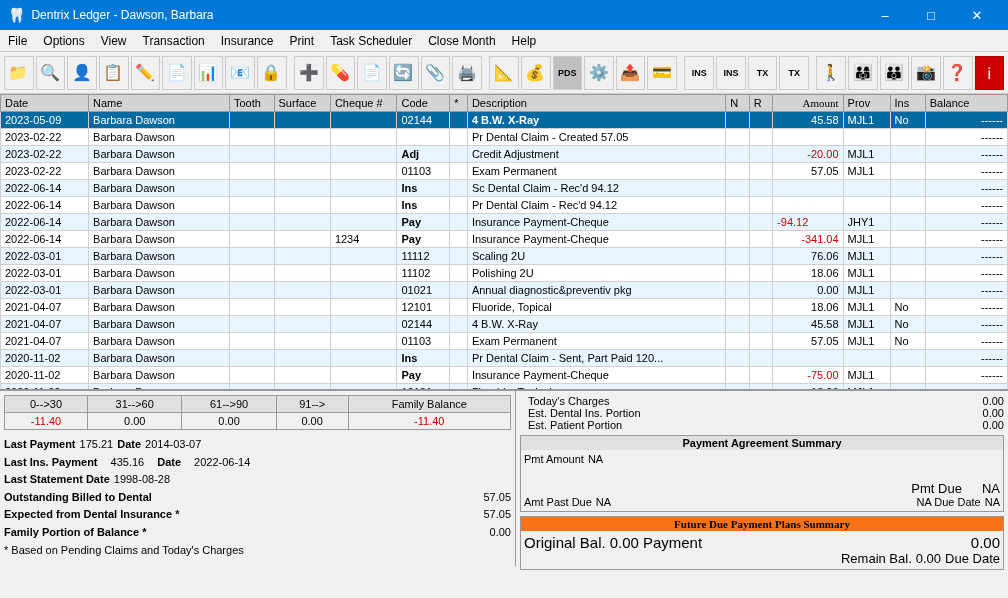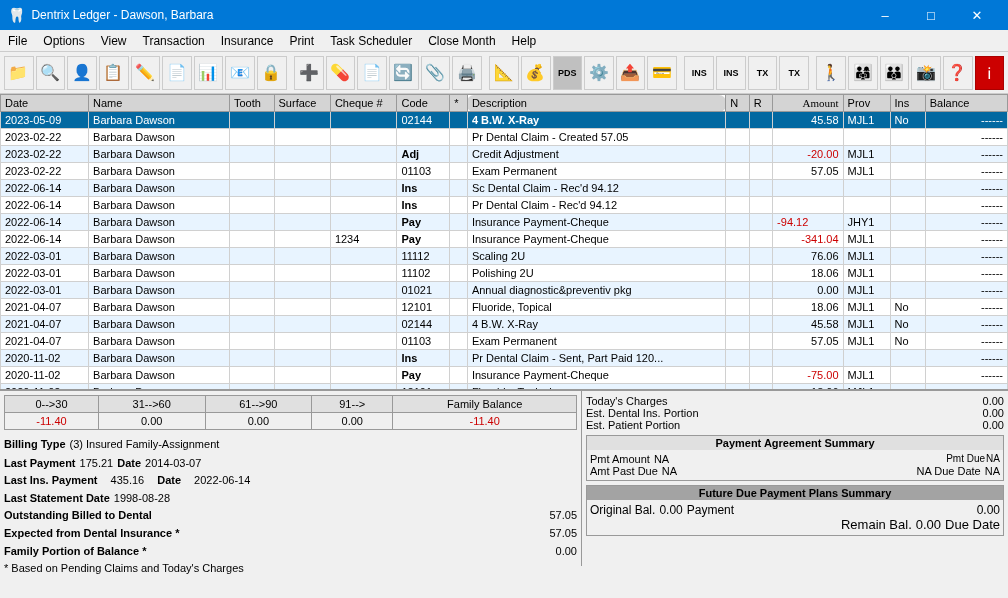--- a/index.html
+++ b/index.html
@@ -21,37 +21,37 @@
     .toolbar-sep { width: 4px; height: 34px; }
     
     
     .table-container { background: white; overflow: auto; }
     .ledger-table { width: 100%; border-collapse: collapse; font-size: 11px; }
     .ledger-table th { background: #d4d4d4; border: 1px solid #999; padding: 2px 4px; text-align: left; font-weight: normal; white-space: nowrap; position: sticky; top: 0; z-index: 1; }
     .ledger-table td { border: 1px solid #d0d0d0; padding: 1px 4px; white-space: nowrap; height: 17px; }
     
     
     .bottom-area { display: flex; background: #f0f0f0; border-top: 2px solid #999; }
-    .bottom-left { width: 582px; border-right: 1px solid #999; padding: 4px; }
+    .bottom-left { width: 516px; border-right: 1px solid #999; padding: 4px; }
     .bottom-right { flex: 1; padding: 4px; }
     
     .aging-table { width: 100%; border-collapse: collapse; font-size: 11px; margin-bottom: 6px; }
     .aging-table th, .aging-table td { border: 1px solid #999; padding: 2px 6px; text-align: center; }
     .aging-table th { background: #e0e0e0; font-weight: normal; }
     
     .info-section { font-size: 11px; line-height: 1.6; }
     
     .charges-section { font-size: 11px; margin-bottom: 4px; }
-    .charge-row { display: flex; justify-content: space-between; }
+    .charge-row { display: flex; justify-content: space-between; margin-left: 8px; }
     
     .pmt-section { border: 1px solid #999; padding: 3px; font-size: 11px; margin-bottom: 4px; }
     .pmt-title { text-align: center; font-weight: bold; background: #e0e0e0; margin: -3px -3px 3px -3px; padding: 1px; }
     
     .future-section { border: 1px solid #999; padding: 3px; font-size: 11px; }
-    .future-title { text-align: center; font-weight: bold; background: #a3a3a3; margin: -3px -3px 3px -3px; padding: 1px; }
+    .future-title { text-align: center; font-weight: bold; background: #f97316; margin: -3px -3px 3px -3px; padding: 1px; font-family: Liberation Serif, serif; }
   </style>
 </head>
 <body>
 
 <div class="title-bar">
   <span style="font-size:14px; margin-right:6px;">🦷</span>
   <span class="title-bar-text">Dentrix Ledger - Dawson, Barbara</span>
   <div class="title-bar-buttons">
     <button class="title-btn">–</button>
     <button class="title-btn">□</button>
@@ -113,21 +113,21 @@
   <table class="ledger-table">
     <thead>
       <tr>
         <th style="width:75px;">Date</th>
         <th style="width:120px;">Name</th>
         <th style="width:38px;">Tooth</th>
         <th style="width:48px;">Surface</th>
         <th style="width:55px;">Cheque #</th>
         <th style="width:45px;">Code</th>
         <th style="width:15px;">*</th>
-        <th style="width:220px;border-radius:7px;">Description</th>
+        <th style="width:220px;">Description</th>
         <th style="width:20px;">N</th>
         <th style="width:20px;">R</th>
         <th style="width:60px; text-align:right;font-family:Liberation Serif, serif;">Amount</th>
         <th style="width:40px;margin-top:6px;">Prov</th>
         <th style="width:30px;">Ins</th>
         <th style="width:70px;">Balance</th>
       </tr>
     </thead>
     <tbody id="ledger-body">
     <tr style="background: #0369a1; color: white;">
@@ -425,24 +425,20 @@
           <td style="color:#cc0000;">-11.40</td>
           <td>0.00</td>
           <td>0.00</td>
           <td>0.00</td>
           <td style="color:#cc0000;">-11.40</td>
         </tr>
       </tbody>
     </table>
 
     <div class="info-section">
-      <div style="display:flex; gap:4px; align-items:baseline; margin-bottom:1px;">
-        <span style="font-weight:bold;">Billing Type</span>
-        <span>(3) Insured Family-Assignment</span>
-      </div>
       <div style="display:flex; gap:20px;">
         <div>
           <div style="display:flex; gap:4px;">
             <span style="font-weight:bold;">Last Payment</span>
             <span>175.21</span>
             <span style="font-weight:bold;">Date</span>
             <span>2014-03-07</span>
           </div>
           <div style="display:flex; gap:13px;">
             <span style="font-weight:bold;">Last Ins. Payment</span>
@@ -491,40 +487,40 @@
       </div>
     </div>
 
     <div class="pmt-section">
       <div class="pmt-title">Payment Agreement Summary</div>
       <div style="display:flex; justify-content:space-between;">
         <div style="display:flex; gap:4px; font-size:11px;">
           <span>Pmt Amount</span>
           <span>NA</span>
         </div>
-        <div style="display:flex; gap:1px; font-size:10px;">
+        <div style="display:flex; gap:20px; font-size:13px;margin-top:28px;">
           <span>Pmt Due</span>
           <span>NA</span>
         </div>
       </div>
       <div style="display:flex; justify-content:space-between;">
         <div style="display:flex; gap:4px; font-size:11px;">
           <span>Amt Past Due</span>
           <span>NA</span>
         </div>
         <div style="display:flex; gap:4px; font-size:11px;">
           <span>NA Due Date</span>
           <span>NA</span>
         </div>
       </div>
     </div>
 
     <div class="future-section">
       <div class="future-title">Future Due Payment Plans Summary</div>
-      <div style="display:flex; justify-content:space-between; font-size:12px;align-items:flex-end;">
+      <div style="display:flex; justify-content:space-between; font-size:15px;align-items:flex-end;">
         <div style="display:flex; gap:4px;">
           <span>Original Bal.</span>
           <span>0.00</span>
           <span>Payment</span>
         </div>
         <span>0.00</span>
       </div>
       <div style="display:flex; justify-content:flex-end; font-size:13px;">
         <div style="display:flex; gap:4px;">
           <span>Remain Bal.</span>

